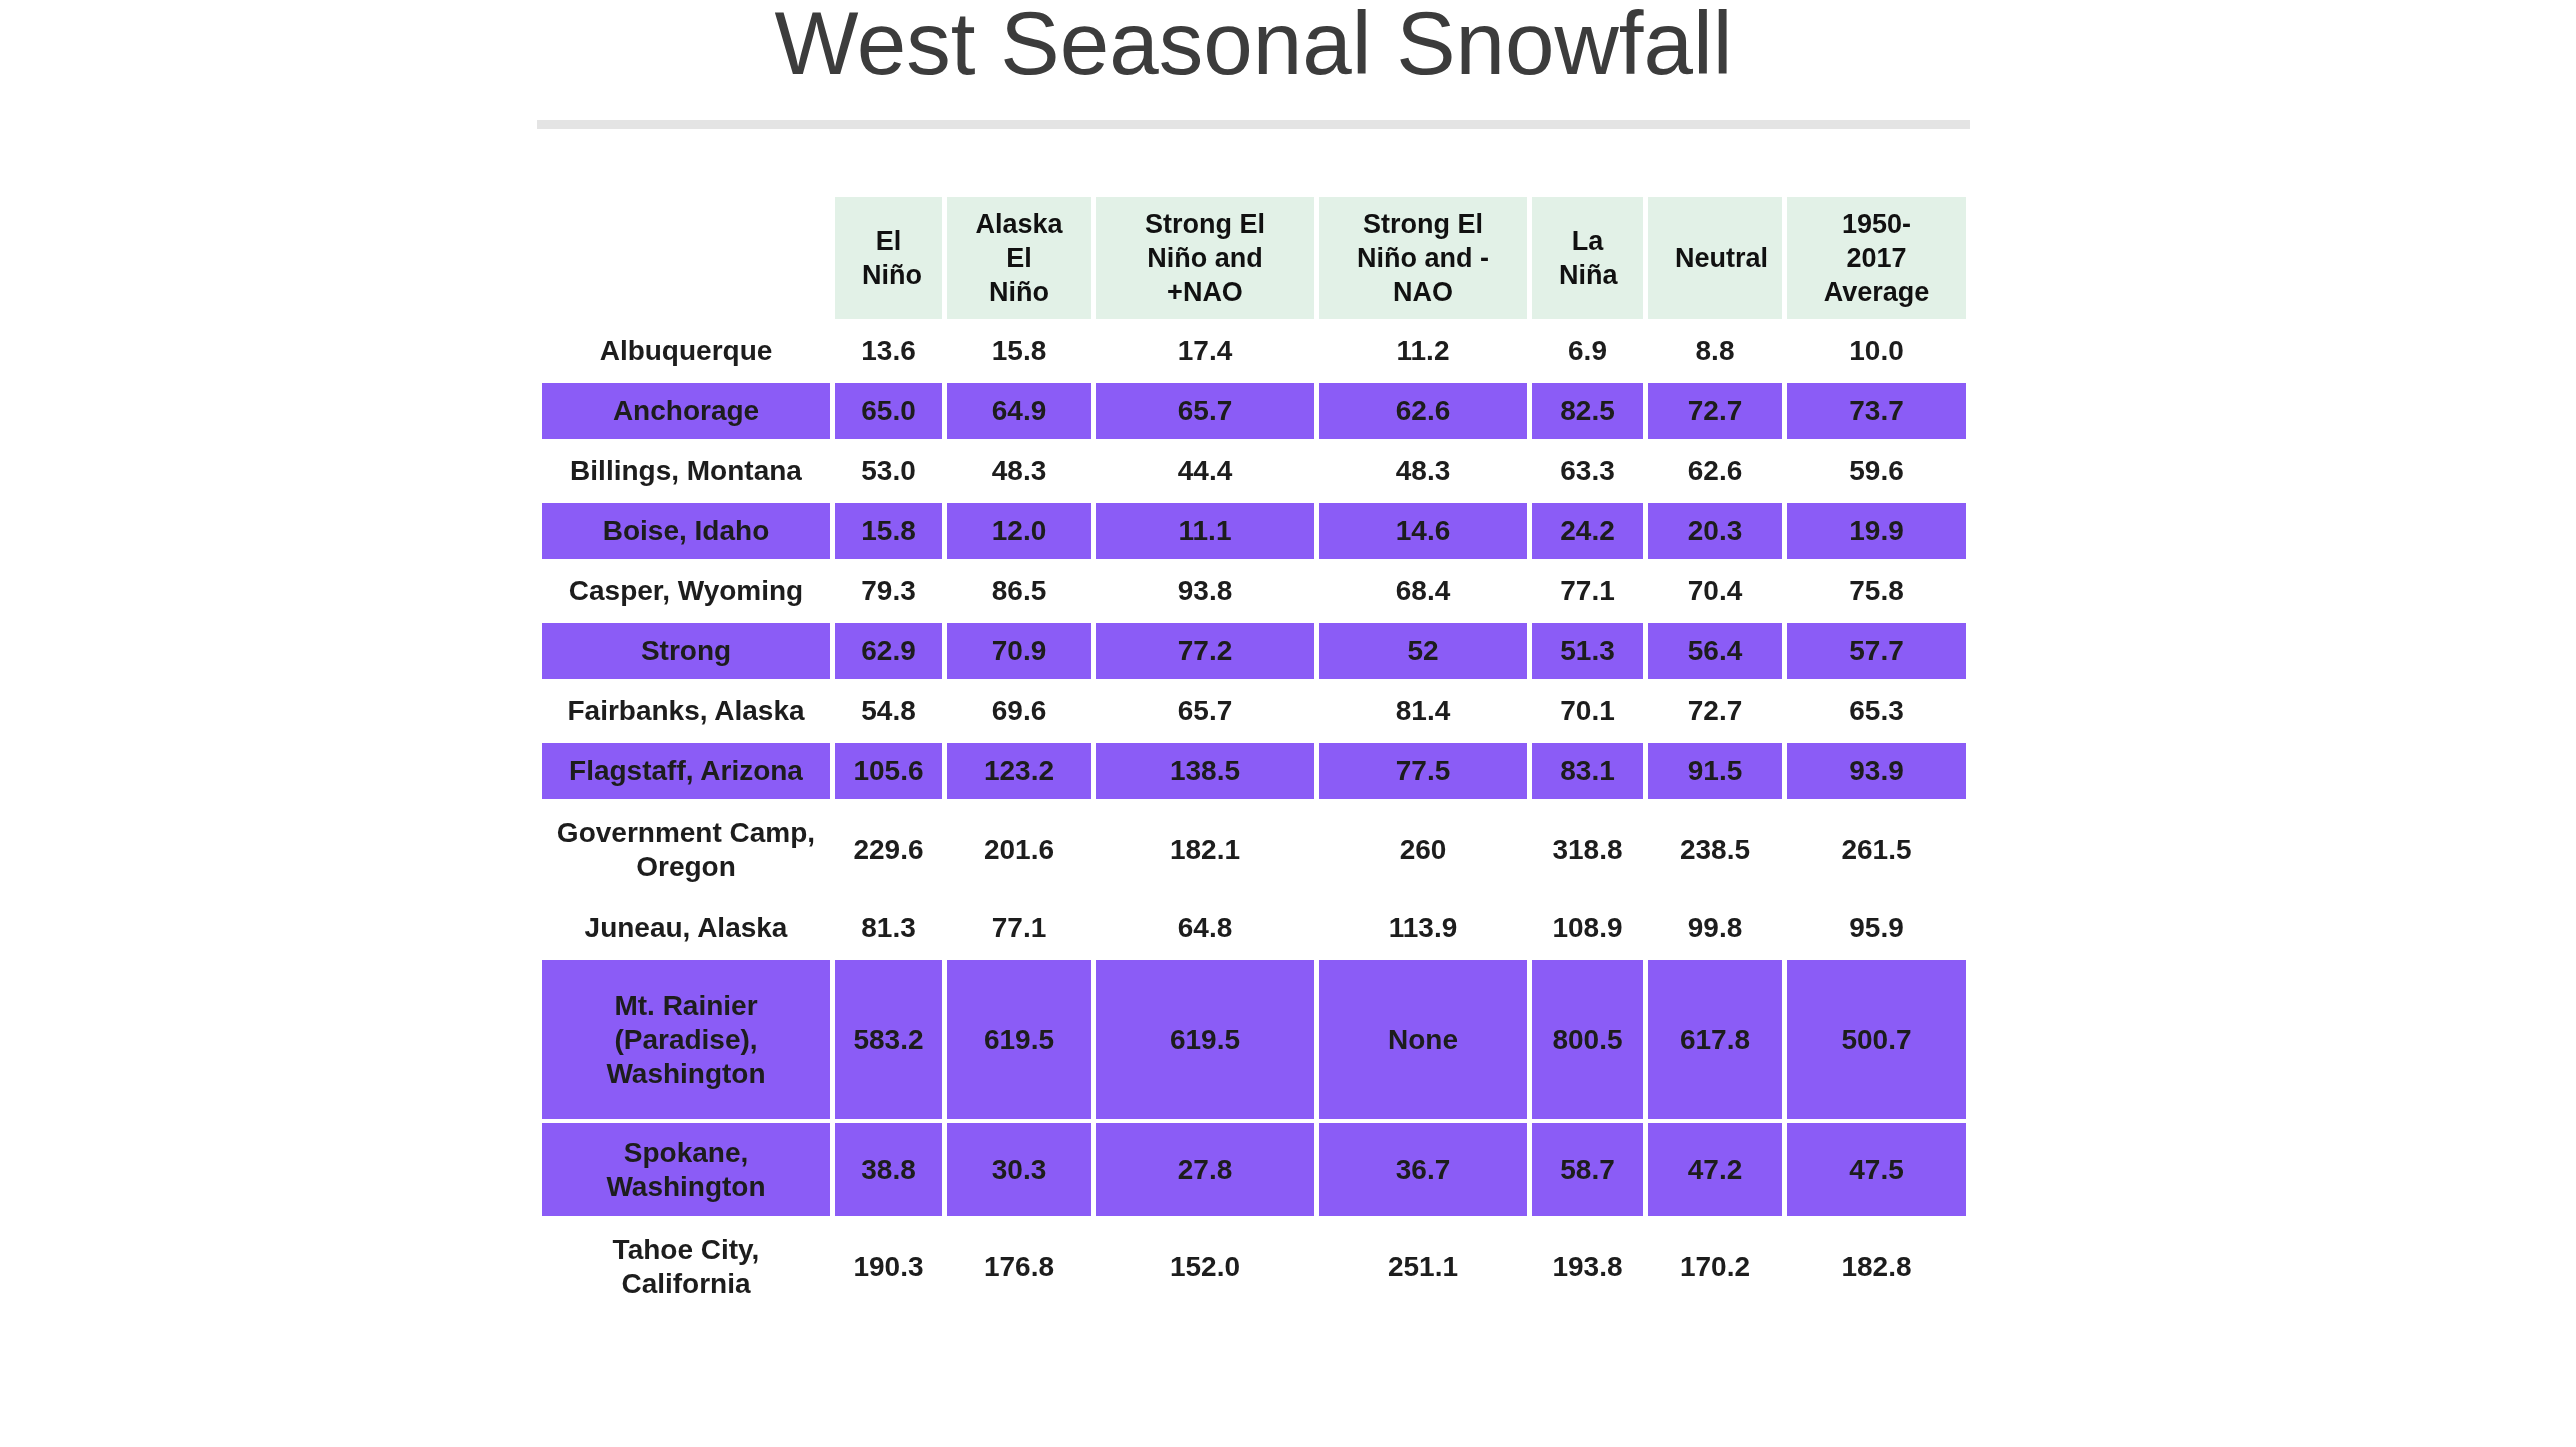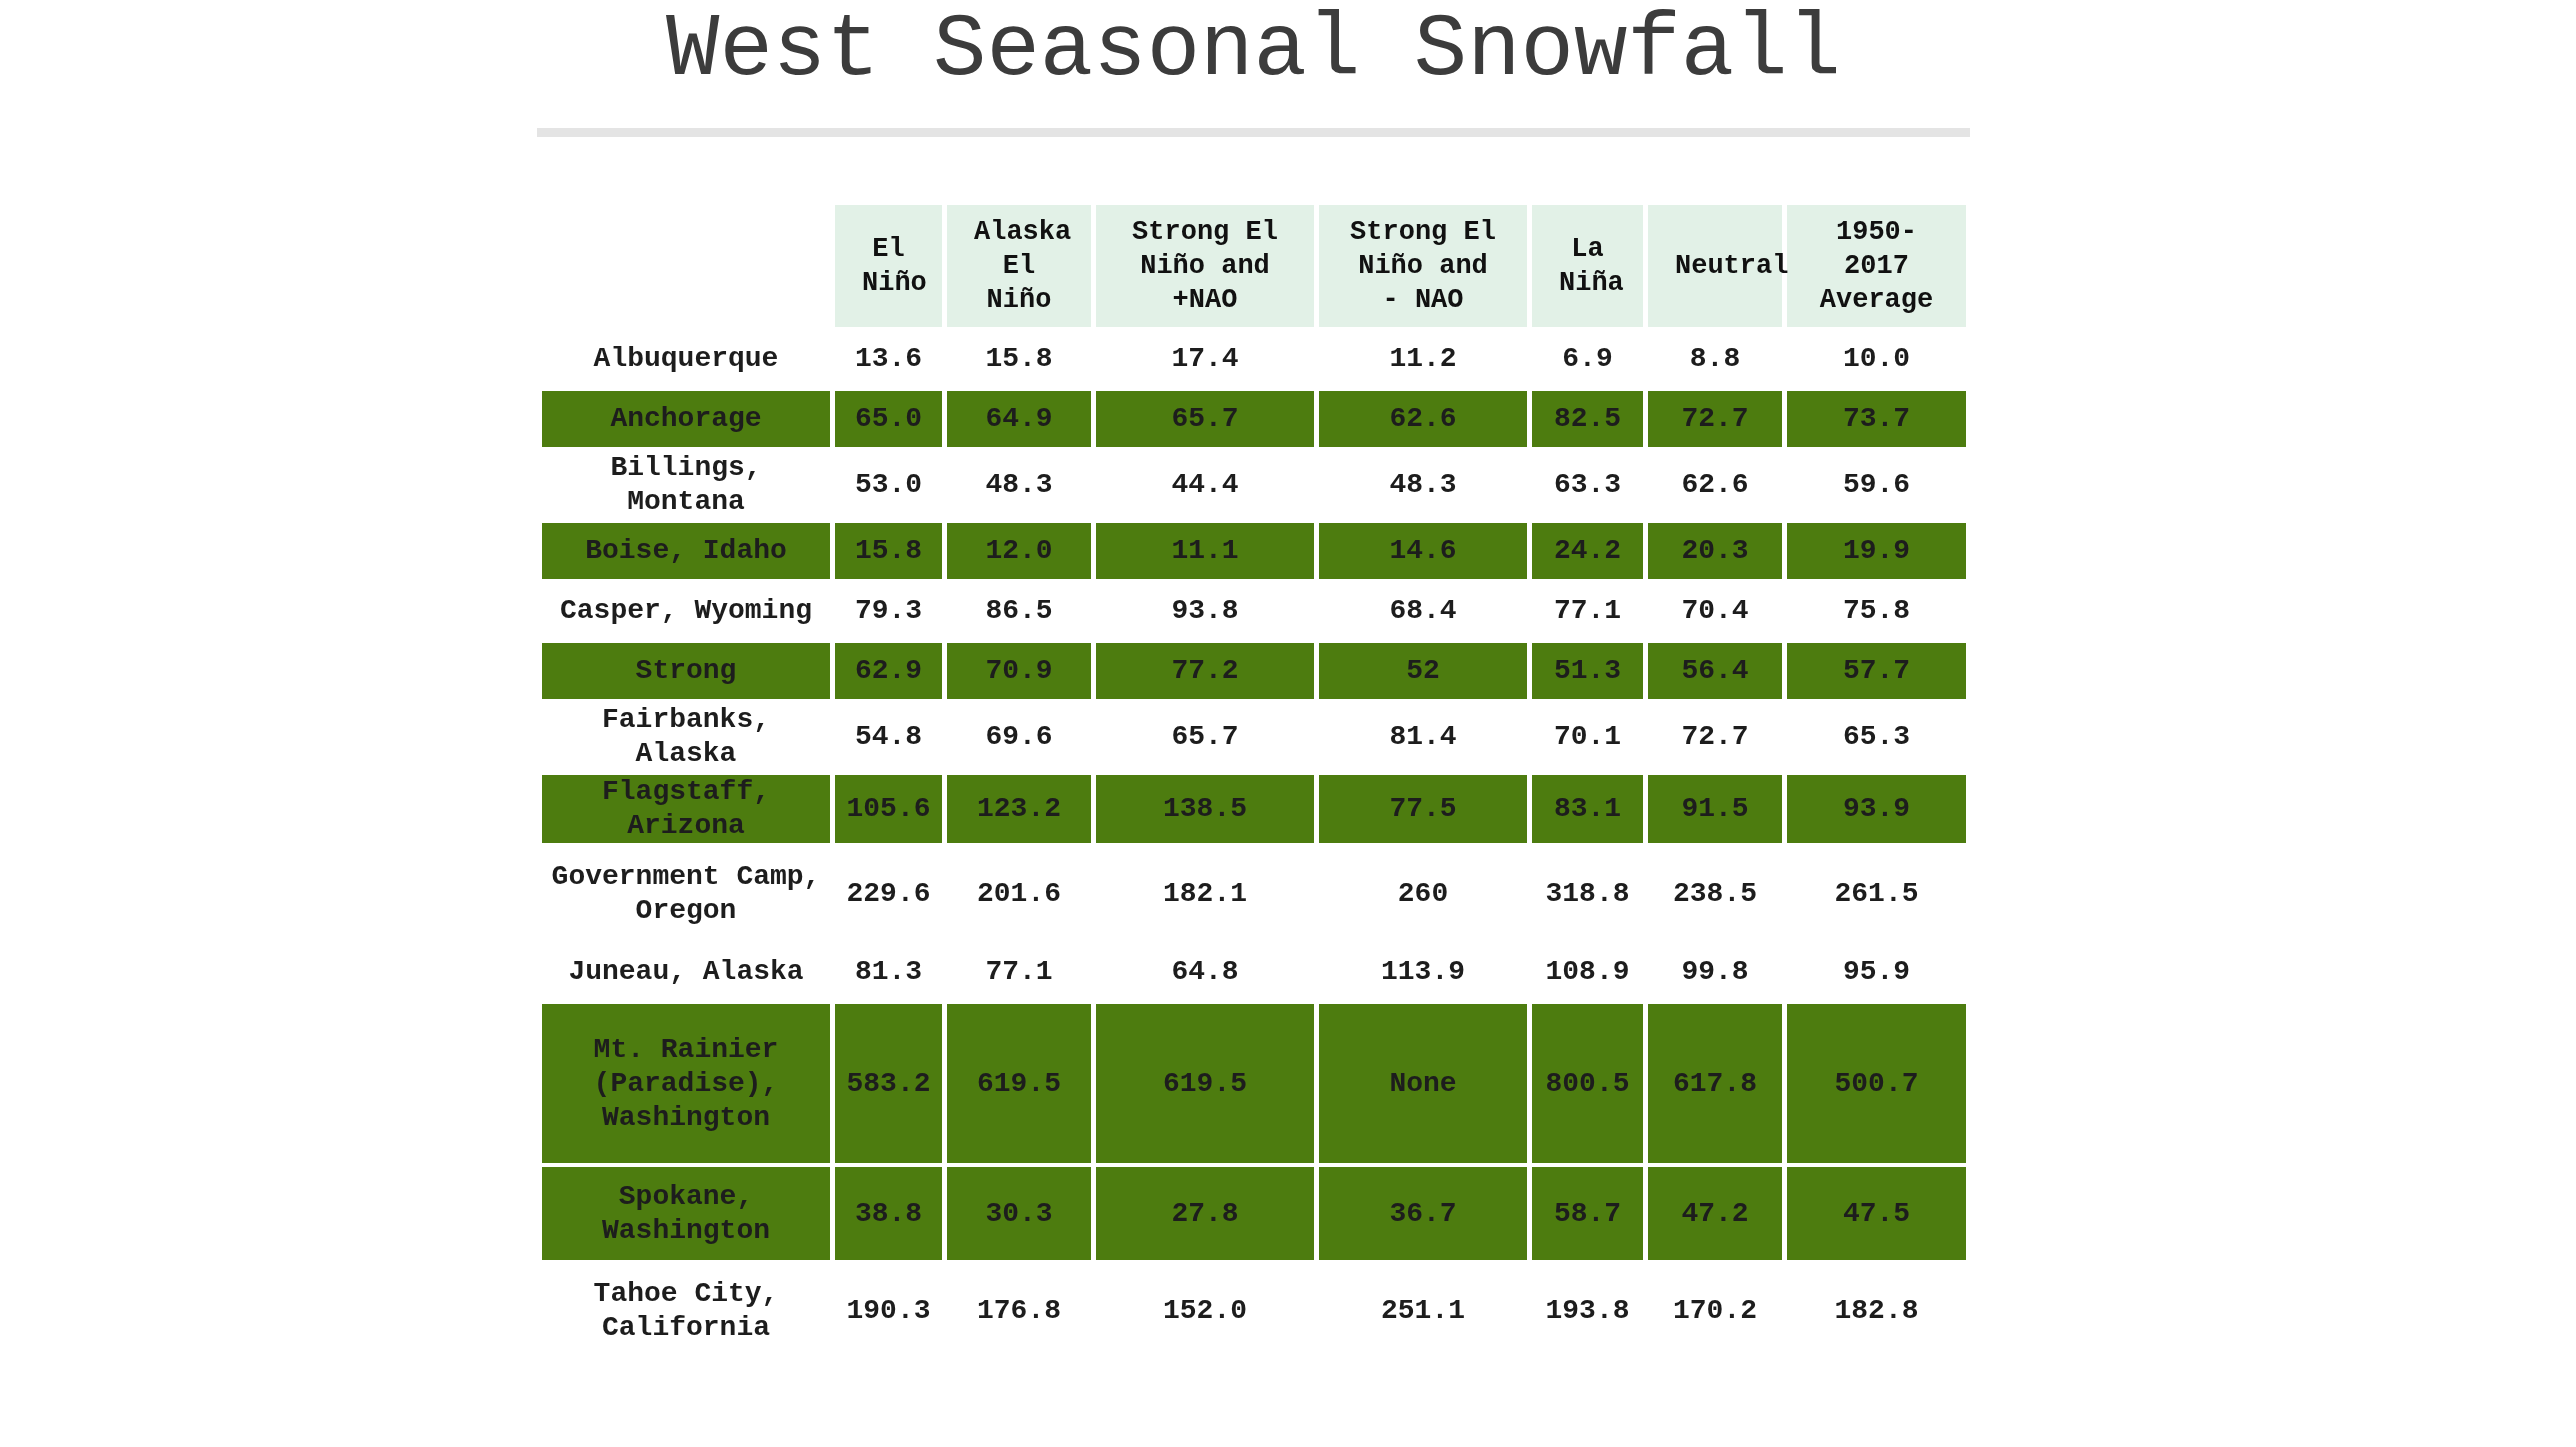--- a/index.html
+++ b/index.html
@@ -1,32 +1,32 @@
 <!DOCTYPE html>
 <html style="font-size:10.7px"><head>
 <meta charset="utf-8">
 <style>
   html,body{margin:0;padding:0;background:#ffffff;}
   .page{position:relative;width:2576px;height:1448px;background:#ffffff;overflow:hidden;
         font-family:"Liberation Sans",sans-serif;color:#1d1d1d;}
-  .content{position:absolute;left:537px;top:8px;width:1433px;font-family:Liberation Mono, monospace;}
+  .content{position:absolute;left:537px;top:0;width:1433px;}
   h1.title{margin:0;height:101px;line-height:86px;font-size:89px;font-weight:400;
            color:#3c3c3c;text-align:center;letter-spacing:0px;white-space:nowrap;}
   .divider{margin-top:19px;height:9.4px;width:100%;background:#e4e4e4;}
   table.snow{margin-top:64px;border-collapse:separate;border-spacing:5.4px 4.7px;width:100%;
              table-layout:fixed;}
   col.c-city{width:288px;} col.c1{width:107px;} col.c2{width:144px;} col.c3{width:218px;}
   col.c4{width:208px;} col.c5{width:111px;} col.c6{width:134px;} col.c7{width:179px;}
   th.hcell{background:#e2f1e7;font-size:27px;font-weight:700;line-height:34px;
            text-align:center;vertical-align:middle;padding:0 27px;height:122px;color:#111;}
   th.corner{background:transparent;}
   td{font-size:28px;font-weight:700;text-align:center;vertical-align:middle;
      padding:0;line-height:34px;color:#1d1d1d;}
   td.city{padding:0 6.7px;}
-  tr.stripe td{background:#4d7c0f;}
+  tr.stripe td{background:#8b5cf6;}
   tr.h1r{height:56px;} tr.h2r{height:93px;} tr.h3r{height:159px;}
 </style>
 </head>
 <body>
 
 <div class="page">
   <div class="content">
     <h1 class="title">West Seasonal Snowfall</h1>
     <div class="divider"></div>
     <table class="snow">

